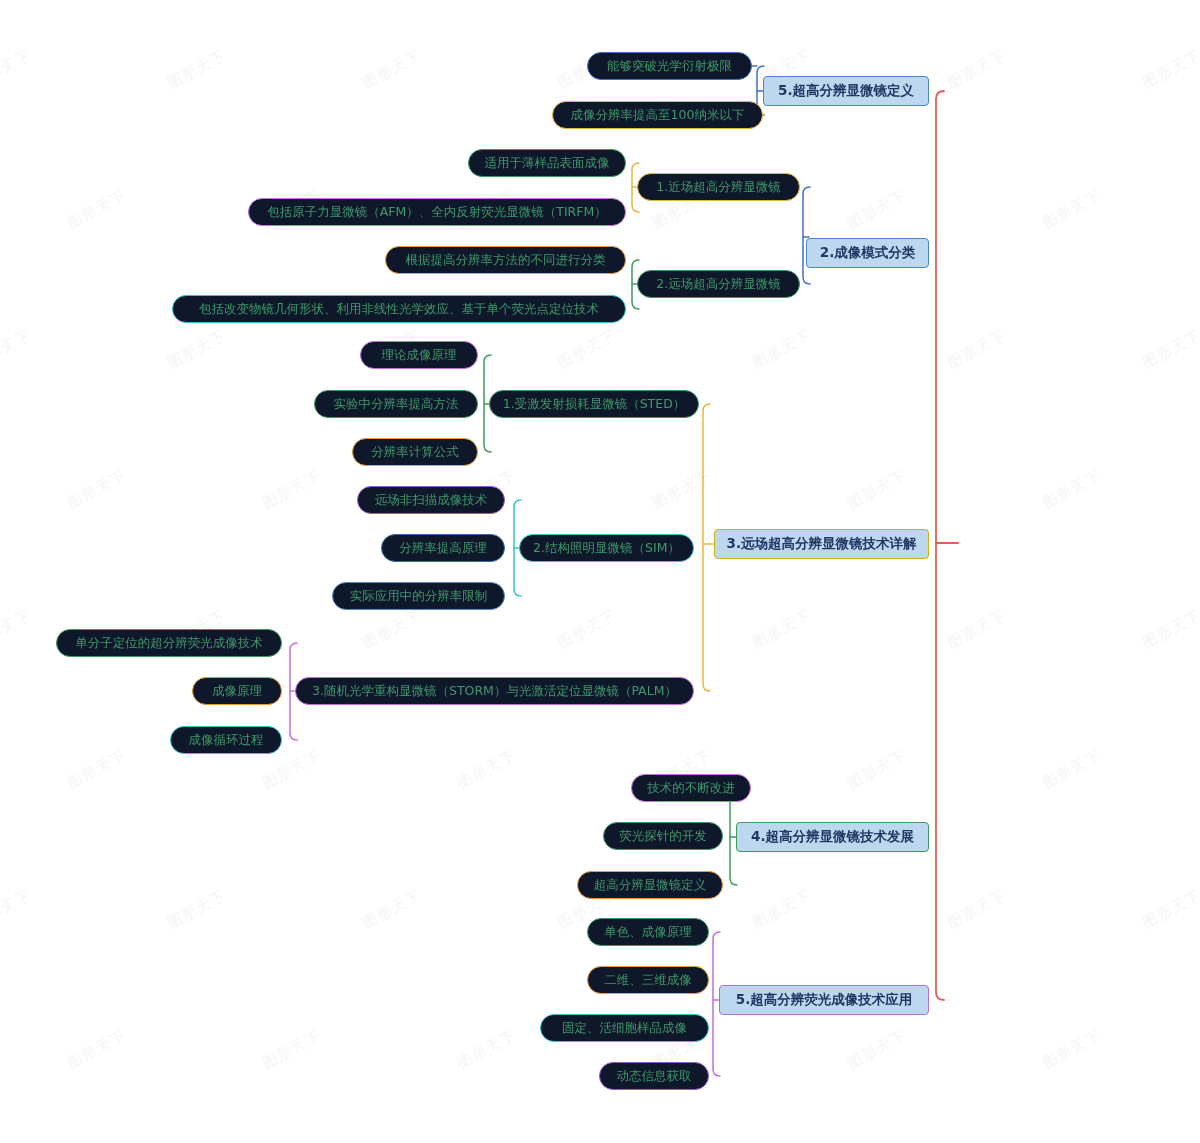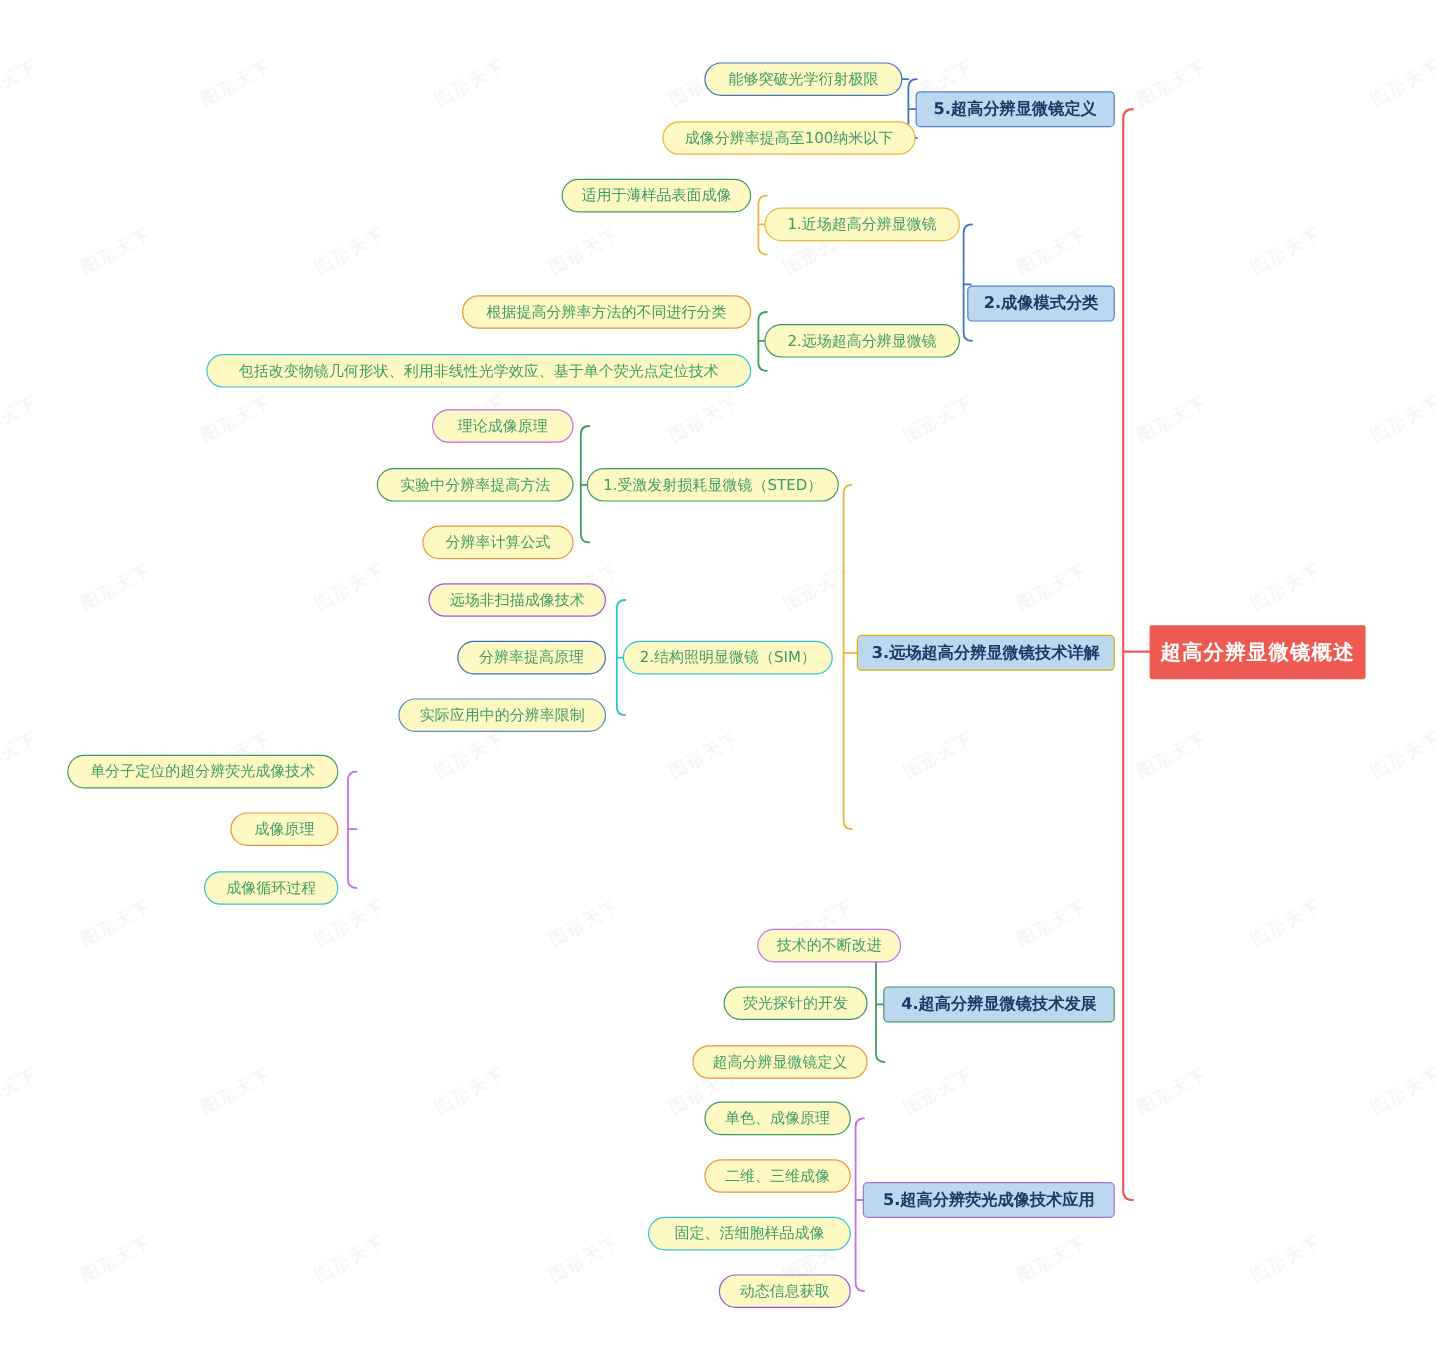--- a/index.html
+++ b/index.html
@@ -73,21 +73,21 @@
     border-radius: 4px;
     border: 1.4px solid #3f7fc1;
     padding: 0 10px;
   }
   .lvl1.b-blue   { border-color: #4a86c8; }
   .lvl1.b-gold   { border-color: #d4b106; }
   .lvl1.b-green  { border-color: #3e9b5f; }
   .lvl1.b-purple { border-color: #b36fd4; }
   
   .pill {
-    background: #fef9c3;
+    background: #0f172a;
     color: #3f9a6a;
     font-size: 12.5px;
     border-radius: 16px;
     border: 1.3px solid #3f9a6a;
     padding: 0 11px;
   }
   .b-gold2   { border-color: #e8b63c; }
   .b-green2  { border-color: #3e9b5f; }
   .b-purple2 { border-color: #c46fe0; }
   .b-blue2   { border-color: #4472c4; }
@@ -177,34 +177,34 @@
       <path d="M 521 500 Q 514 500 514 507 L 514 589 Q 514 596 521 596" stroke="#2fc4cf" fill="none" stroke-width="1.5" stroke-linecap="round"></path>
       <path d="M 514 548 L 521 548" stroke="#2fc4cf" fill="none" stroke-width="1.5" stroke-linecap="round"></path>
       <path d="M 297 643 Q 290 643 290 650 L 290 733 Q 290 740 297 740" stroke="#c46fe0" fill="none" stroke-width="1.5" stroke-linecap="round"></path>
       <path d="M 290 691 L 297 691" stroke="#c46fe0" fill="none" stroke-width="1.5" stroke-linecap="round"></path>
       <path d="M 737 788 Q 730 788 730 795 L 730 878 Q 730 885 737 885" stroke="#3e9b5f" fill="none" stroke-width="1.5" stroke-linecap="round"></path>
       <path d="M 730 837 L 737 837" stroke="#3e9b5f" fill="none" stroke-width="1.5" stroke-linecap="round"></path>
       <path d="M 720 932 Q 713 932 713 939 L 713 1069 Q 713 1076 720 1076" stroke="#c46fe0" fill="none" stroke-width="1.5" stroke-linecap="round"></path>
       <path d="M 713 1000 L 720 1000" stroke="#c46fe0" fill="none" stroke-width="1.5" stroke-linecap="round"></path>
     </svg>
 
-  <div class="node root" style="left:958px; top:521px; width:180px; height:45px;">超高分辨显微镜概述</div>
 
   <div class="node lvl1 b-blue" style="left:763px; top:76px; width:166px; height:30px;">5.超高分辨显微镜定义</div>
 
   <div class="node pill b-blue2" style="left:587px; top:52px; width:165px; height:28px;">能够突破光学衍射极限</div>
 
   <div class="node pill b-gold2" style="left:552px; top:101px; width:211px; height:28px;">成像分辨率提高至100纳米以下</div>
 
   <div class="node lvl1 b-blue" style="left:806px; top:222px; width:123px; height:30px;margin-top:16px;">2.成像模式分类</div>
 
   <div class="node pill b-gold2" style="left:637px; top:173px; width:163px; height:28px;text-align:center;">1.近场超高分辨显微镜</div>
 
   <div class="node pill b-green2" style="left:468px; top:149px; width:158px; height:28px;">适用于薄样品表面成像</div>
 
+  <div class="node pill b-purple2" style="left:248px; top:198px; width:378px; height:28px;">包括原子力显微镜（AFM）、全内反射荧光显微镜（TIRFM）</div>
 
   <div class="node pill b-green2" style="left:637px; top:270px; width:163px; height:28px;">2.远场超高分辨显微镜</div>
 
   <div class="node pill b-orange2" style="left:385px; top:246px; width:241px; height:28px;">根据提高分辨率方法的不同进行分类</div>
 
   <div class="node pill b-cyan2" style="left:172px; top:295px; width:454px; height:28px;">包括改变物镜几何形状、利用非线性光学效应、基于单个荧光点定位技术</div>
 
   <div class="node lvl1 b-gold" style="left:714px; top:529px; width:215px; height:30px;">3.远场超高分辨显微镜技术详解</div>
 
   <div class="node pill b-green2" style="left:489px; top:390px; width:210px; height:28px;">1.受激发射损耗显微镜（STED）</div>
@@ -216,20 +216,21 @@
   <div class="node pill b-orange2" style="left:352px; top:438px; width:126px; height:28px;">分辨率计算公式</div>
 
   <div class="node pill b-cyan2" style="left:519px; top:534px; width:175px; height:28px;">2.结构照明显微镜（SIM）</div>
 
   <div class="node pill b-violet2" style="left:357px; top:486px; width:148px; height:28px;">远场非扫描成像技术</div>
 
   <div class="node pill b-dkblue2" style="left:381px; top:534px; width:124px; height:28px;">分辨率提高原理</div>
 
   <div class="node pill b-steel2" style="left:332px; top:582px; width:173px; height:28px;">实际应用中的分辨率限制</div>
 
+  <div class="node pill b-purple2" style="left:295px; top:677px; width:399px; height:28px;">3.随机光学重构显微镜（STORM）与光激活定位显微镜（PALM）</div>
 
   <div class="node pill b-green2" style="left:56px; top:629px; width:226px; height:28px;">单分子定位的超分辨荧光成像技术</div>
 
   <div class="node pill b-orange2" style="left:192px; top:677px; width:90px; height:28px;">成像原理</div>
 
   <div class="node pill b-cyan2" style="left:170px; top:726px; width:112px; height:28px;">成像循环过程</div>
 
   <div class="node lvl1 b-green" style="left:736px; top:822px; width:193px; height:30px;">4.超高分辨显微镜技术发展</div>
 
   <div class="node pill b-purple2" style="left:631px; top:774px; width:120px; height:28px;">技术的不断改进</div>

